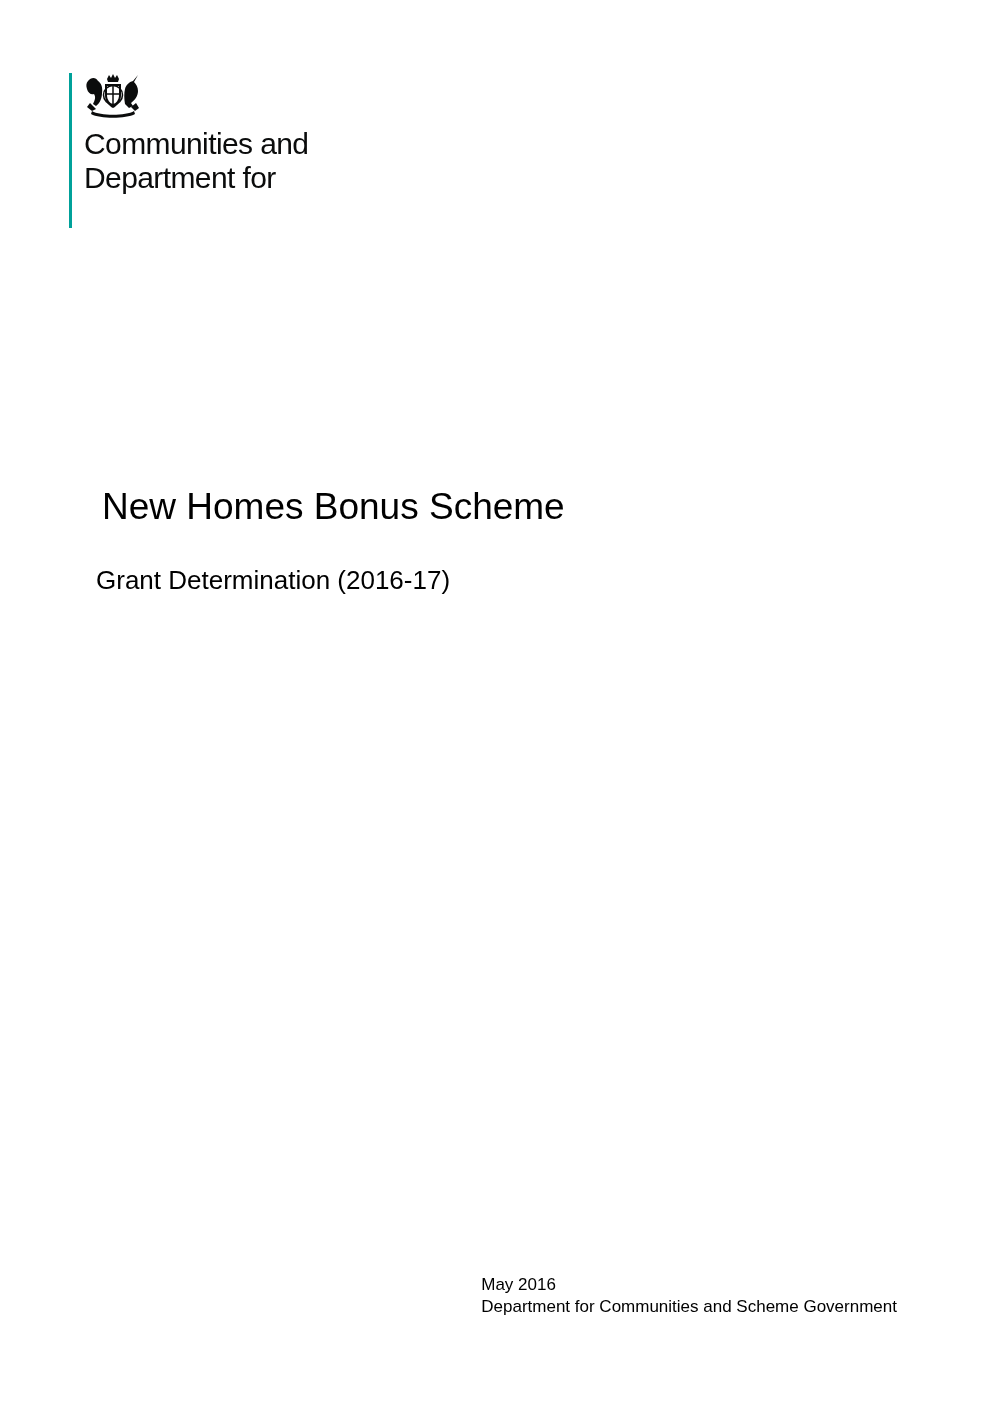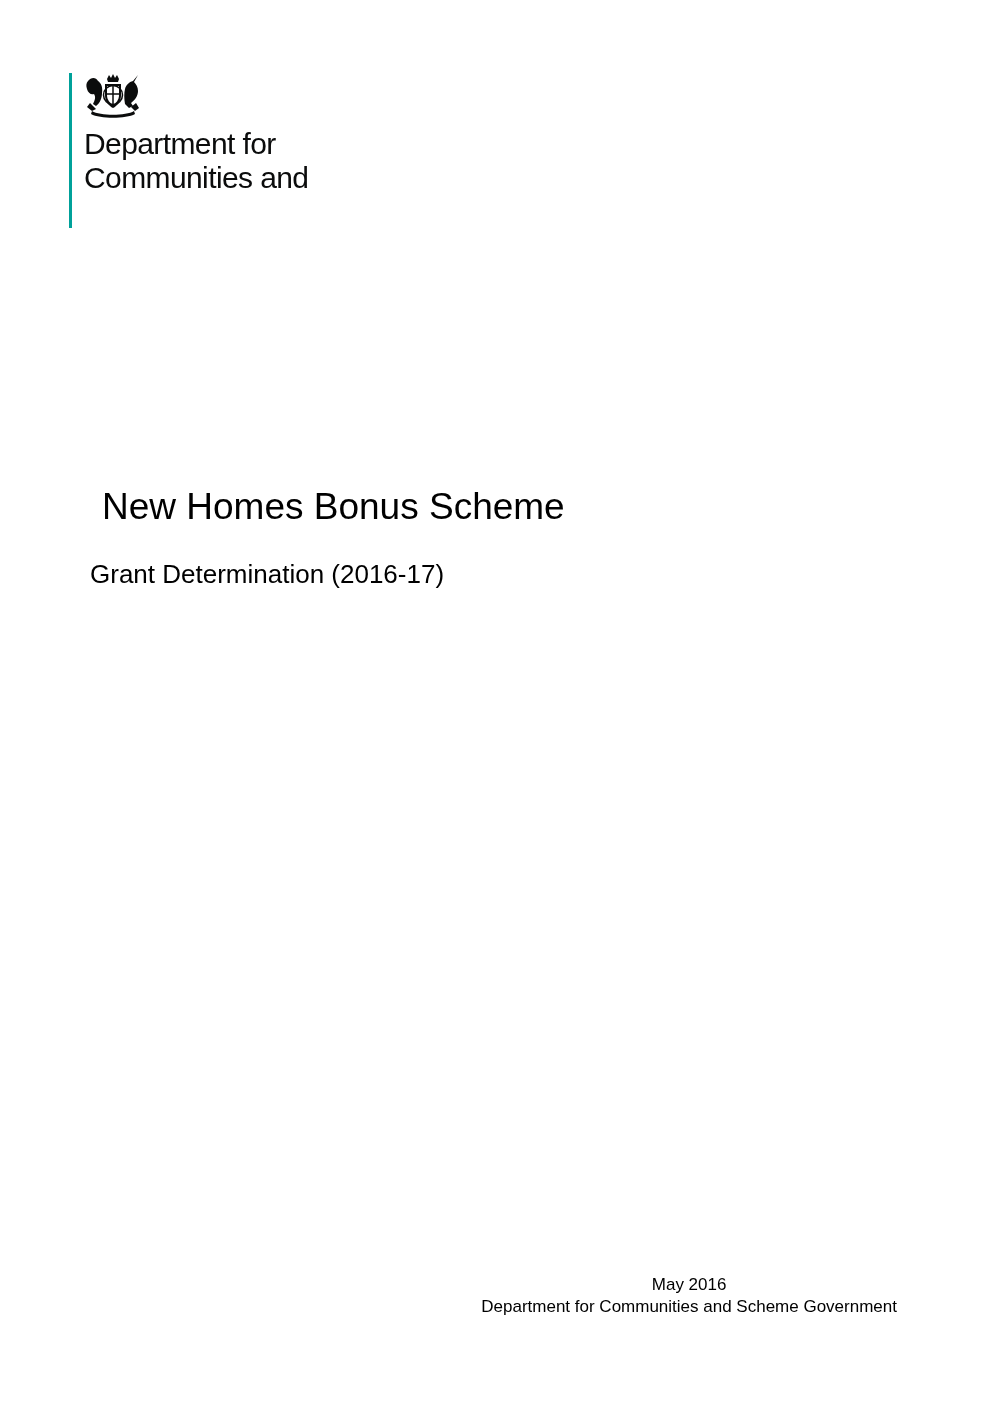--- a/index.html
+++ b/index.html
@@ -62,28 +62,28 @@
       font-weight: normal;
     }
     .subtitle {
       position: absolute;
       left: 90px;
       top: 558px;
       font-size: 26px;
       line-height: 32px;
       color: #000000;
       white-space: nowrap;
-      margin: 0;
+      margin: 6px;
       font-weight: normal;
     }
     .footer {
       position: absolute;
       right: 94px;
       top: 1274px;
-      text-align: center;
+      text-align: left;
       font-size: 17px;
       line-height: 22px;
       color: #000000;
     }
     .footer span {
       display: block;
       white-space: nowrap;
     }
   </style>
 </head>
@@ -102,22 +102,22 @@
 
     <path d="M4 8 C7 4 12 4 14 8 C17 10 19 14 18 20 C18 25 16 30 12 33 L9 31 C11 27 12 24 10 21 C7 22 4 20 3 16 C2 13 2 10 4 8 Z" fill="#0b0c0c"></path>
     <path d="M6 30 L12 36 L8 38 L3 34 Z" fill="#0b0c0c"></path>
 
     <path d="M54 2 L50 9 C52 11 54 14 54 18 C54 23 51 27 47 30 L49 33 L45 35 L41 31 C40 26 40 20 41 16 C42 12 45 9 49 8 Z" fill="#0b0c0c"></path>
     <path d="M52 30 L55 35 L51 38 L47 34 Z" fill="#0b0c0c"></path>
 
     <path d="M8 38 C16 43 42 43 50 38 L51 41 C42 46 16 46 7 41 Z" fill="#0b0c0c"></path>
   </svg>
   <div class="logo-text">
+    <span>Communities and</span>
     <span>Department for</span>
-    <span>Communities and</span>
   </div>
 </div>
 
 <h1 class="title">New Homes Bonus Scheme</h1>
 <h2 class="subtitle">Grant Determination (2016-17)</h2>
 
 <div class="footer">
   <span>May 2016</span>
   <span>Department for Communities and Scheme Government</span>
 </div>

